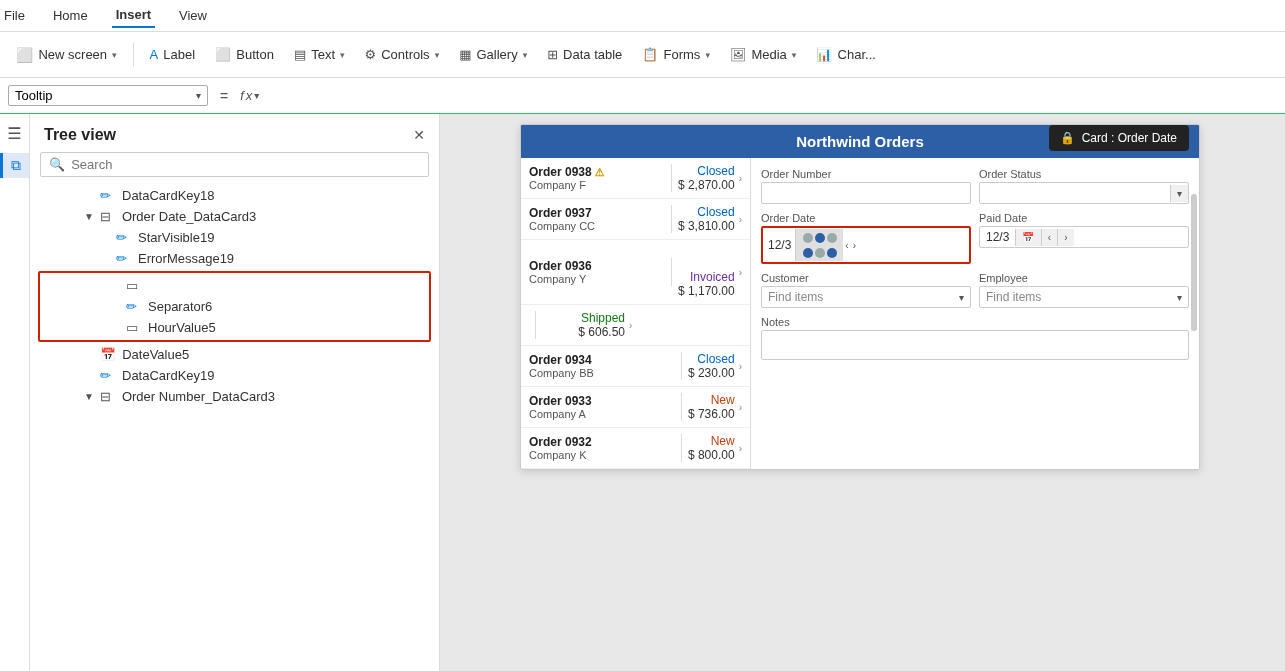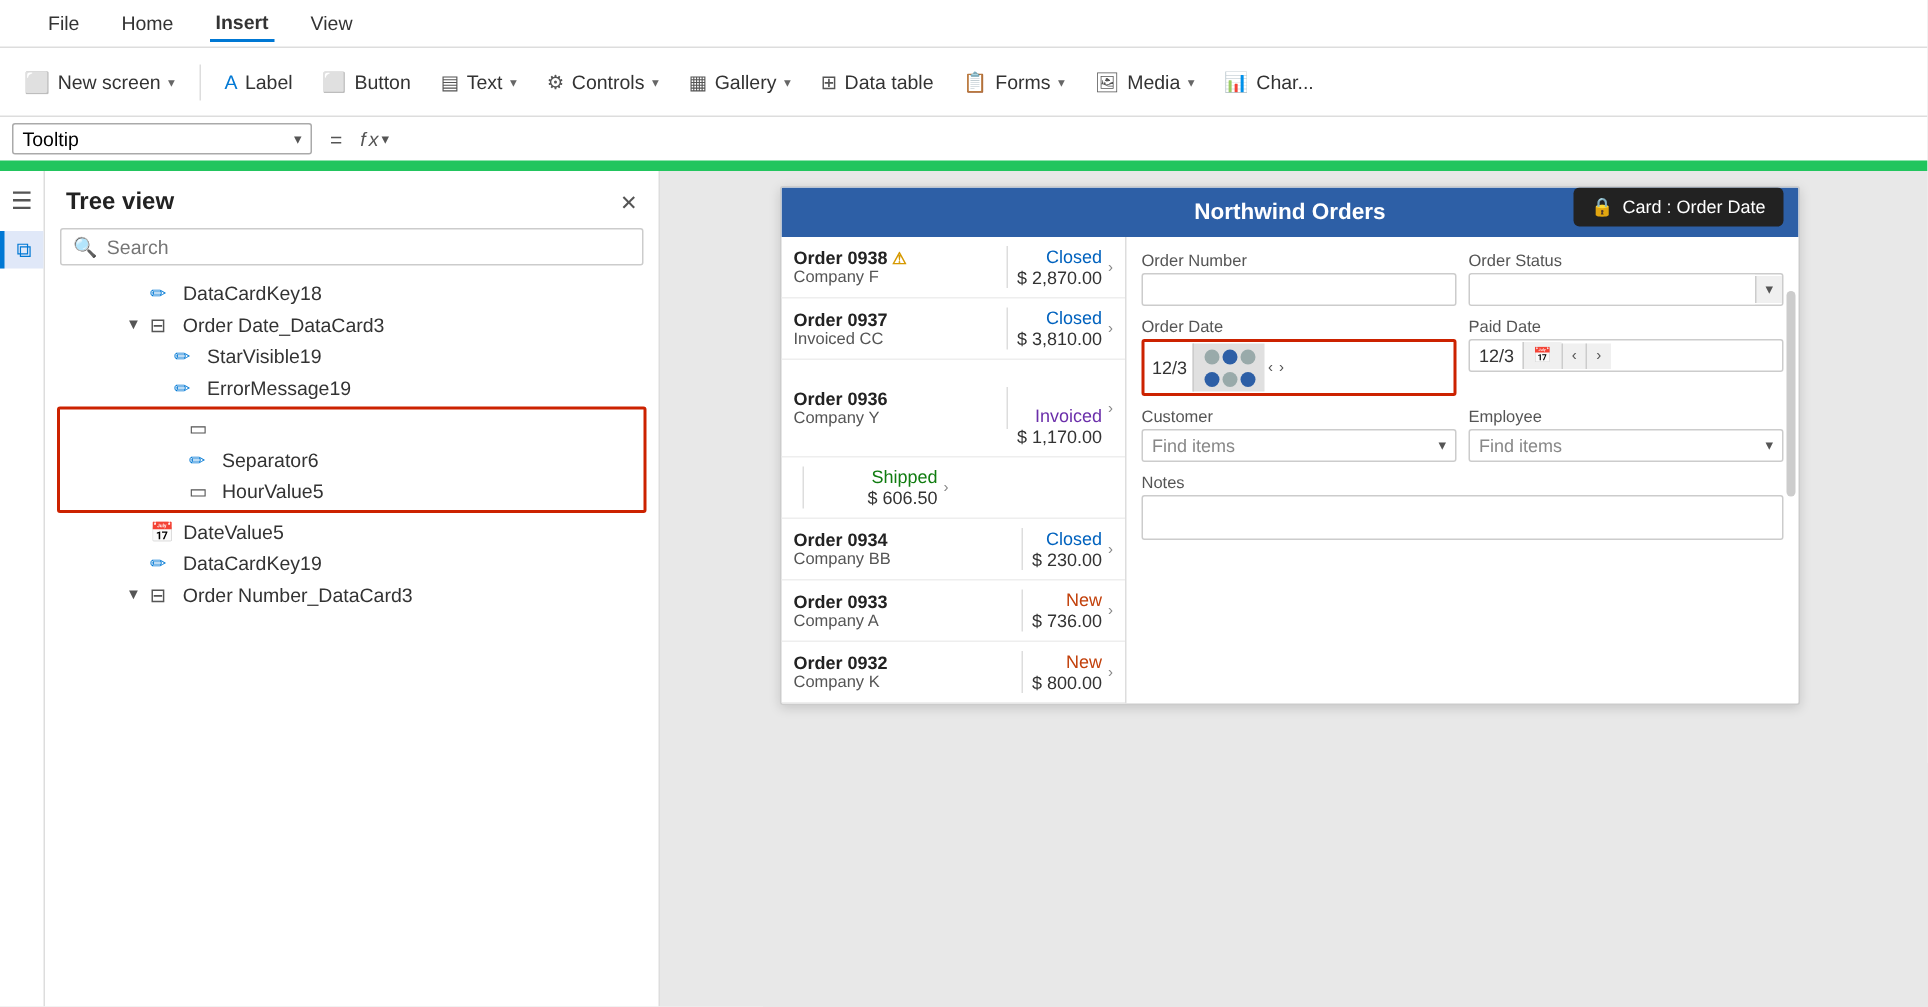--- a/index.html
+++ b/index.html
@@ -3,21 +3,21 @@
   <meta charset="utf-8">
   <style>
     * { box-sizing: border-box; margin: 0; padding: 0; font-family: 'Segoe UI', Arial, sans-serif; }
     body { width: 1285px; height: 671px; overflow: hidden; background: #f3f3f3; }
 
     
     .menu-bar {
       display: flex; align-items: center;
       height: 32px; background: #fff;
       border-bottom: 1px solid #ddd;
-      padding: 0 28px; gap: 20px;
+      padding: 0 0; gap: 20px;
       font-size: 13px; color: #333;
     }
     .menu-bar span { cursor: pointer; padding: 4px 4px; }
     .menu-bar span.active { font-weight: 700; border-bottom: 2px solid #0078d4; }
 
     
     .toolbar {
       display: flex; align-items: center;
       height: 46px; background: #fff;
       border-bottom: 1px solid #ddd;
@@ -31,21 +31,21 @@
       border: none; background: none;
       font-size: 13px;
     }
     .toolbar-btn .chevron { font-size: 9px; color: #666; }
     .toolbar-sep { width: 1px; height: 24px; background: #ddd; margin: 0 4px; }
 
     
     .formula-bar {
       display: flex; align-items: center;
       height: 36px; background: #fff;
-      border-bottom: 7px solid #22c55e;
+      border-bottom: 1px solid #22c55e;
       padding: 0 8px; gap: 6px;
     }
     .formula-input {
       display: flex; align-items: center;
       border: 1px solid #aaa; border-radius: 2px;
       padding: 2px 6px; width: 200px;
       font-size: 13px; background: #fff;
       justify-content: space-between;
     }
     .formula-eq { font-size: 14px; color: #555; padding: 0 6px; }
@@ -441,21 +441,21 @@
             <div style="text-align:right;">
               <div class="order-status-closed">Closed</div>
               <div class="order-amount">$ 2,870.00</div>
             </div>
             <span class="order-chevron">›</span>
           </div>
 
           <div class="order-item">
             <div class="order-left">
               <div class="order-num">Order 0937</div>
-              <div class="order-company">Invoiced CC</div>
+              <div class="order-company">Company CC</div>
             </div>
             <div class="order-divider"></div>
             <div style="text-align:right;">
               <div class="order-status-closed">Closed</div>
               <div class="order-amount">$ 3,810.00</div>
             </div>
             <span class="order-chevron">›</span>
           </div>
 
           <div class="order-item">

